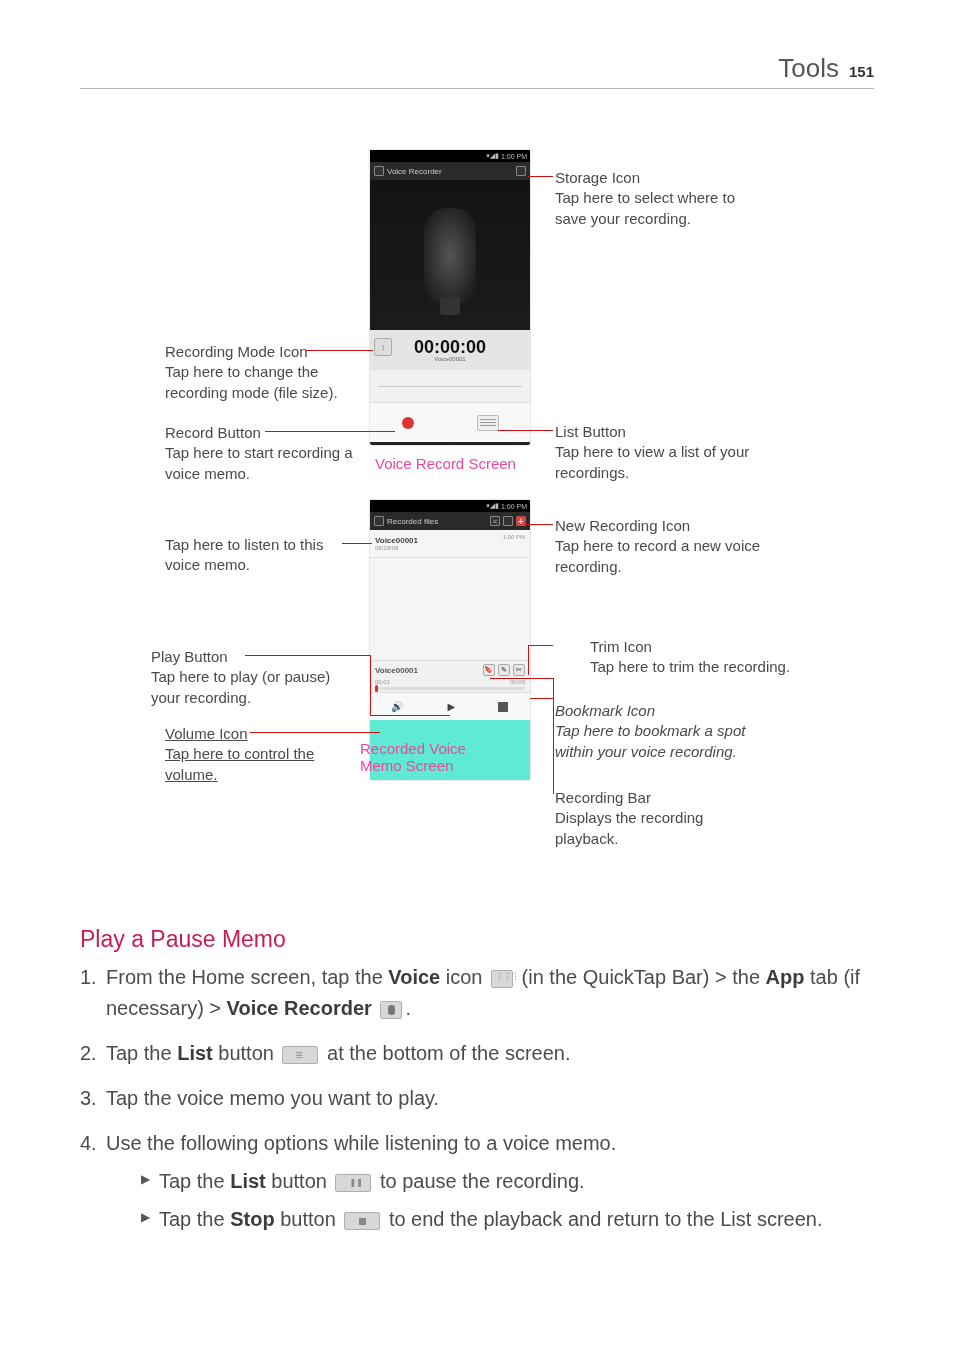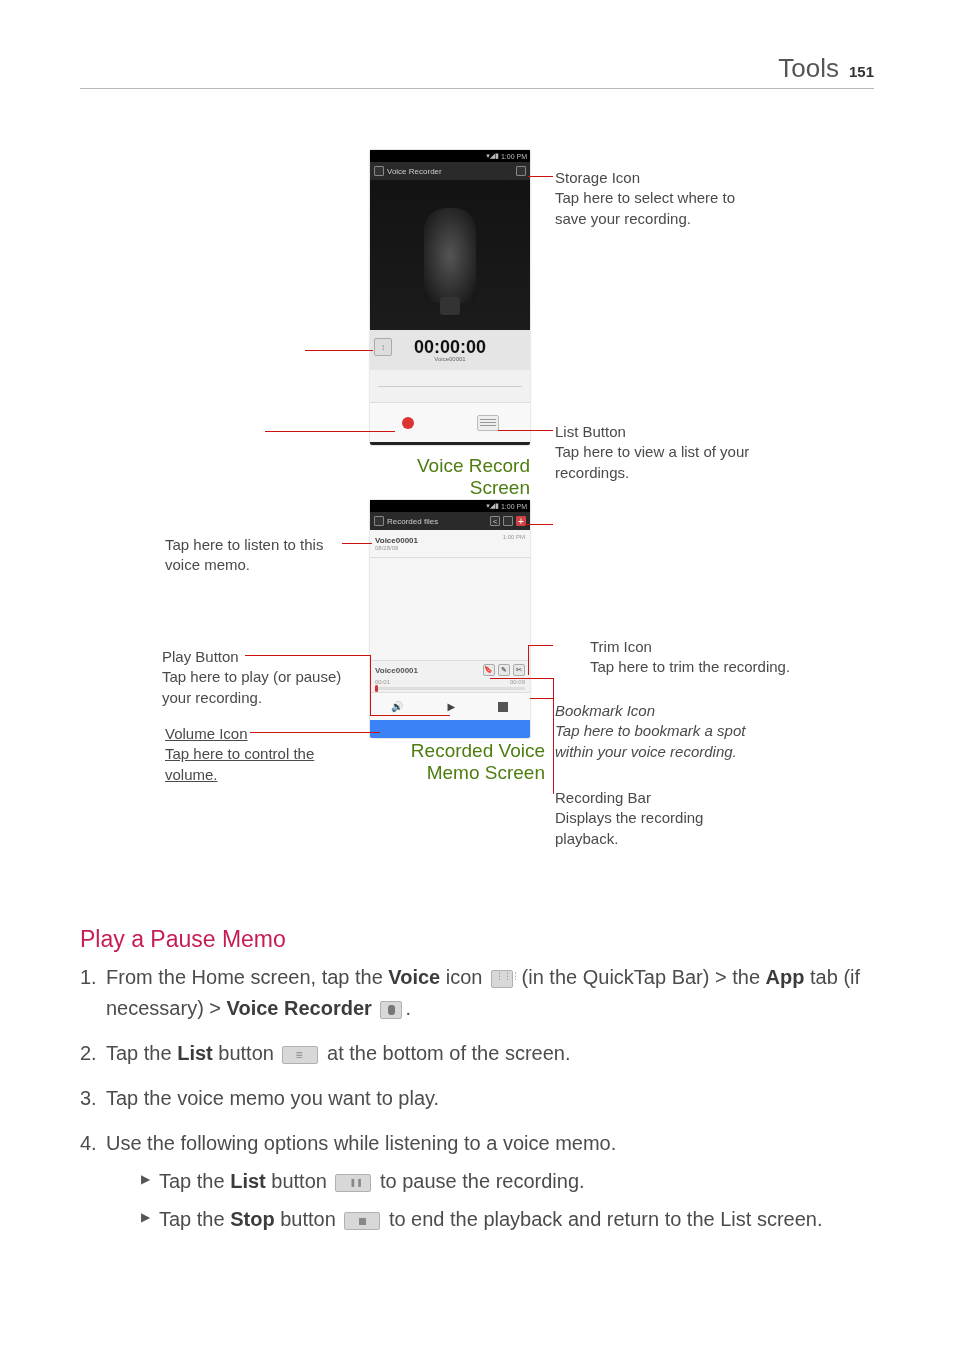--- a/index.html
+++ b/index.html
@@ -120,22 +120,22 @@
       height: 40px; background:#f8f8f8;border-top:1px solid #ddd;
       display:flex;align-items:center;justify-content:space-around;
     }
     .rec-btn{width:12px;height:12px;border-radius:50%;background:#d33;}
     .list-btn{width:22px;height:16px;border:1px solid #bbb;background:#eee;border-radius:2px;
       display:flex;flex-direction:column;justify-content:space-around;padding:2px;}
     .list-btn span{height:1px;background:#999;}
 
     
     .screen2 {
-      left: 290px; top: 350px; width: 160px; height: 238px;
-      background: #3b82f6;
+      left: 290px; top: 350px; width: 160px; height: 280px;
+      background: #5eead4;
     }
     .screen2 .fileslist{
       background:#f5f5f5;height:28px;border-bottom:1px solid #ddd;
       display:flex;flex-direction:column;justify-content:center;padding:2px 5px;
       position:relative;
     }
     .file-name{font-size:8px;font-weight:bold;color:#444;}
     .file-meta{font-size:6px;color:#999;}
     .file-meta-right{position:absolute;right:5px;top:4px;font-size:6px;color:#999;text-align:right;}
     .screen2-body{background:#f5f5f5;height: 102px;}
@@ -160,21 +160,21 @@
       line-height: 1.35;
     }
     .callout .ctitle{white-space:nowrap;}
     .callout-line{
       position:absolute;background:#c11;height:1px;
     }
     .callout-line-v{position:absolute;background:#c11;width:1px;}
 
     
     .screen-caption{
-      position:absolute;font-size:19px;color:#4d7c0f;text-align:right;
+      position:absolute;font-size:15px;color:#ec4899;text-align:left;
     }
 
     
     .section-heading{
       position:absolute;left:80px;top:926px;
       font-size:23px;color:#c61e52;font-weight:400;
     }
 
     
     .instructions{
@@ -288,55 +288,67 @@
       <div class="play-controls">
         <span class="vol-icon">🔊</span>
         <span class="play-btn">▶</span>
         <span class="stop-btn"></span>
       </div>
     </div>
   </div>
   <div class="screen-caption" style="left:280px;top:590px;width:185px;white-space:pre-line;">Recorded Voice
 Memo Screen</div>
 
+  <div class="callout" style="left:85px;top:192px;width:200px;">
+    <div class="ctitle">Recording Mode Icon</div>
+    <div>Tap here to change the recording mode (file size).</div>
+  </div>
   <div class="callout-line" style="left:225px;top:200px;width:68px;"></div>
 
+  <div class="callout" style="left:85px;top:273px;width:200px;">
+    <div class="ctitle">Record Button</div>
+    <div>Tap here to start recording a voice memo.</div>
+  </div>
   <div class="callout-line" style="left:185px;top:281px;width:130px;"></div>
 
   <div class="callout" style="left:475px;top:18px;width:200px;">
     <div class="ctitle">Storage Icon</div>
     <div>Tap here to select where to save your recording.</div>
   </div>
   <div class="callout-line" style="left:448px;top:26px;width:25px;"></div>
 
   <div class="callout" style="left:475px;top:272px;width:200px;">
     <div class="ctitle">List Button</div>
     <div>Tap here to view a list of your recordings.</div>
   </div>
   <div class="callout-line" style="left:418px;top:280px;width:55px;"></div>
 
   <div class="callout" style="left:85px;top:385px;width:195px;">
     <div>Tap here to listen to this voice memo.</div>
   </div>
   <div class="callout-line" style="left:262px;top:393px;width:30px;"></div>
 
-  <div class="callout" style="left:82px;top:497px;width:200px;">
+  <div class="callout" style="left:71px;top:497px;width:200px;">
     <div class="ctitle">Play Button</div>
     <div>Tap here to play (or pause) your recording.</div>
   </div>
   <div class="callout-line" style="left:165px;top:505px;width:125px;"></div>
   <div class="callout-line-v" style="left:290px;top:505px;height:60px;"></div>
   <div class="callout-line" style="left:290px;top:565px;width:80px;"></div>
 
   <div class="callout" style="left:85px;top:574px;width:200px;text-decoration:underline;">
     <div class="ctitle">Volume Icon</div>
     <div>Tap here to control the volume.</div>
   </div>
   <div class="callout-line" style="left:170px;top:582px;width:130px;"></div>
 
+  <div class="callout" style="left:475px;top:366px;width:210px;">
+    <div class="ctitle">New Recording Icon</div>
+    <div>Tap here to record a new voice recording.</div>
+  </div>
   <div class="callout-line" style="left:445px;top:374px;width:28px;"></div>
 
   <div class="callout" style="left:475px;top:487px;width:210px;margin-left:35px;">
     <div class="ctitle">Trim Icon</div>
     <div>Tap here to trim the recording.</div>
   </div>
   <div class="callout-line" style="left:448px;top:495px;width:25px;"></div>
   <div class="callout-line-v" style="left:448px;top:495px;height:30px;"></div>
 
   <div class="callout" style="left:475px;top:551px;width:210px;font-style:italic;">

